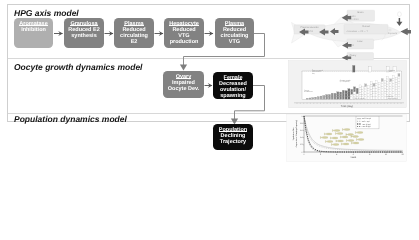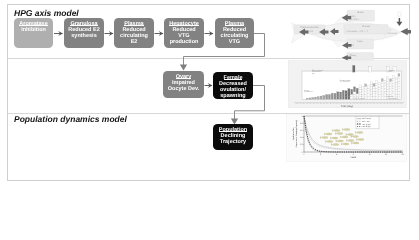--- a/index.html
+++ b/index.html
@@ -1,17 +1,17 @@
 <!DOCTYPE html>
 <html><head>
 <meta charset="utf-8">
 <style>
   html,body{margin:0;padding:0;background:#ffffff;width:419px;height:172px;overflow:hidden;}
   body{font-family:"Liberation Sans",sans-serif;-webkit-font-smoothing:antialiased;text-rendering:geometricPrecision;}
-  .frame{position:absolute;left:7px;top:4px;width:403px;height:177px;border:1px solid #cfcfcf;box-sizing:border-box;background:#fff;}
+  .frame{position:absolute;left:7px;top:4px;width:403px;height:118px;border:1px solid #cfcfcf;box-sizing:border-box;background:#fff;}
   .hr{position:absolute;left:0;width:401px;height:1px;background:#d8d8d8;}
   .ptitle{position:absolute;font-style:italic;font-weight:bold;font-size:8.5px;color:#141414;white-space:nowrap;line-height:1;}
   .node{position:absolute;box-sizing:border-box;border-radius:4.5px;display:flex;flex-direction:column;align-items:center;justify-content:flex-start;text-align:center;color:#ffffff;font-size:5.5px;line-height:6.1px;padding-top:2.9px;}
   .node .t{font-weight:bold;white-space:nowrap;position:relative;}
   .node .t::after{content:"";position:absolute;left:0;right:0;bottom:1.55px;height:0.45px;background:currentColor;}
   .node .l{font-weight:bold;white-space:nowrap;}
   .gray-l{background:#afafaf;}
   .gray-d{background:#828282;}
   .blk{background:#0b0b0b;}
   svg{position:absolute;overflow:visible;}
@@ -20,20 +20,21 @@
   svg.arrows{left:0;top:0;}
 </style>
 </head>
 <body>
 
 <div class="frame">
   <div class="hr" style="top:53px"></div>
   <div class="hr" style="top:108px"></div>
 
   <div class="ptitle" style="left:6px;top:4px">HPG axis model</div>
+  <div class="ptitle" style="left:6px;top:58px">Oocyte growth dynamics model</div>
   <div class="ptitle" style="left:6px;top:110px">Population dynamics model</div>
 
   <svg class="arrows" width="401" height="159" viewBox="0 0 401 159">
     <defs>
       <marker id="ah" markerWidth="6" markerHeight="6" refX="5.1" refY="3" orient="auto">
         <path d="M0.3,0.35 L5.5,3 L0.3,5.65 L2.4,3 Z" fill="#4f4f4f"></path>
       </marker>
     </defs>
     <g stroke="#4f4f4f" stroke-width="0.9" fill="none" marker-end="url(#ah)">
       <line x1="46" y1="28.5" x2="54.5" y2="28.5"></line>

